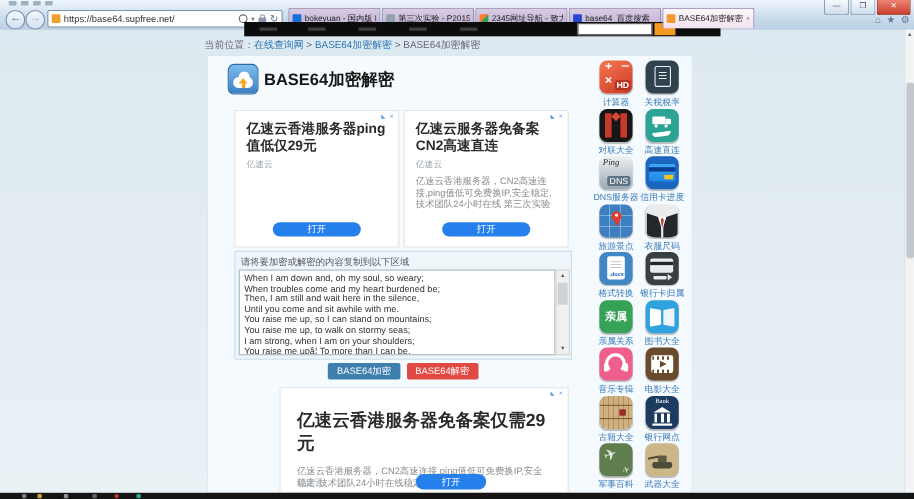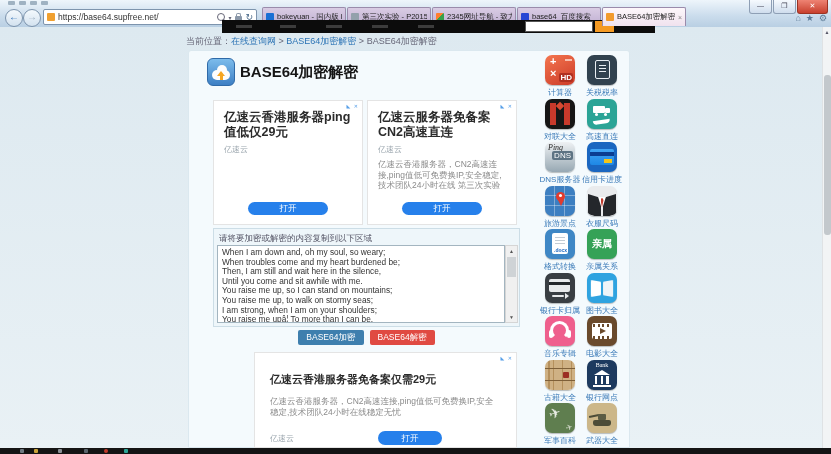--- a/index.html
+++ b/index.html
@@ -84,21 +84,21 @@
   .enc-sb{position:absolute;left:291px;top:16px;width:13px;height:78px;background:#f0f0f0;border:1px solid #d5d5d5;box-sizing:border-box;}
   .enc-sb .a{position:absolute;left:0;width:11px;height:10px;font-size:5px;color:#555;text-align:center;line-height:10px;}
   .enc-sb .a.up{top:0;} .enc-sb .a.dn{bottom:0;}
   .enc-sb .sbthumb{position:absolute;left:1px;top:11px;width:9px;height:20px;background:#cfd3d6;}
   .encbtns{position:absolute;left:24px;top:279px;width:307px;display:flex;justify-content:center;gap:6px;}
   .btn{height:15px;padding:0 8px;font-size:8.5px;color:#fff;line-height:15px;border-radius:2px;}
   .btn.enc{background:#3e7fae;}.btn.dec{background:#e04a42;}
 
   
   .bigad{position:absolute;left:65px;top:301px;width:263px;height:96px;background:#fff;border:1px solid #e4e4e4;box-sizing:border-box;}
-  .bigad .adtitle2{margin:19px 15px 9px;font-size:11px;font-weight:bold;color:#2b2b2b;}
+  .bigad .adtitle2{margin:19px 15px 9px;font-size:16px;font-weight:bold;color:#2b2b2b;}
   .bigad .adbody2{margin:7px 15px 0;font-size:8.5px;color:#8b8b8b;line-height:11px;}
   .bigad .byrow{position:absolute;bottom:3px;left:15px;font-size:8px;color:#9aa5ad;}
   .bigad .adbtn2{position:absolute;bottom:2px;left:123px;width:64px;height:14px;border-radius:7px;
     background:#2680eb;color:#fff;font-size:8.5px;text-align:center;line-height:14px;}
 
   
   .sidebar{position:absolute;left:540px;top:28px;display:grid;grid-template-columns:40px 40px;column-gap:2px;grid-auto-rows:43.5px;}
   .app{display:flex;flex-direction:column;align-items:center;width:40px;}
   .app-icon{width:30px;height:30px;border-radius:7px;position:relative;overflow:hidden;box-shadow:0 1px 1px rgba(0,0,0,.25);flex:none;}
   .app-label{margin-top:2px;font-size:8px;color:#3a7ab8;white-space:nowrap;}
@@ -116,21 +116,21 @@
   .ic-couplet::before{left:5px;}.ic-couplet::after{right:5px;}
   .ic-couplet .knot{position:absolute;left:12px;top:4px;width:6px;height:6px;background:#d84a32;transform:rotate(45deg);}
   .ic-express{background:#2ba496;}
   .ic-express .tb{position:absolute;left:6px;top:7px;width:12px;height:7px;background:#fff;border-radius:1px;}
   .ic-express .tc{position:absolute;left:18px;top:9px;width:5px;height:5px;background:#fff;border-radius:1px;}
   .ic-express .w1{position:absolute;left:8px;top:14px;width:3px;height:3px;background:#fff;border-radius:50%;}
   .ic-express .w2{position:absolute;left:17px;top:14px;width:3px;height:3px;background:#fff;border-radius:50%;}
   .ic-express::after{content:"";position:absolute;left:6px;top:21px;width:17px;height:4px;background:#fff;border-radius:0 0 4px 4px;transform:rotate(-8deg);}
   .ic-dns{background:linear-gradient(#eef1f3,#97a8b3);}
   .ic-dns .ping{position:absolute;left:3px;top:1px;font-size:8px;font-style:italic;color:#2a2a2a;font-family:"Liberation Serif",serif;}
-  .ic-dns .dns{position:absolute;right:2px;bottom:12px;font-size:8px;color:#fff;background:#5d7383;padding:0 2px;border-radius:2px;}
+  .ic-dns .dns{position:absolute;right:2px;bottom:3px;font-size:8px;color:#fff;background:#5d7383;padding:0 2px;border-radius:2px;}
   .ic-credit{background:#1a66c0;}
   .ic-credit .card{position:absolute;left:3px;top:7px;width:24px;height:16px;background:linear-gradient(#42a5f5,#1e88e5);border-radius:2px;}
   .ic-credit .cstripe{position:absolute;left:3px;top:10px;width:24px;height:4px;background:#0b3d91;}
   .ic-credit .visa{position:absolute;right:5px;bottom:9px;width:8px;height:4px;background:#f5c518;}
   .ic-travel{background:#3d7fc1;}
   .ic-travel::before{content:"";position:absolute;inset:0;background:
     linear-gradient(90deg,transparent 0 9px,rgba(255,255,255,.35) 9px 10px,transparent 10px 19px,rgba(255,255,255,.35) 19px 20px,transparent 20px),
     linear-gradient(transparent 0 9px,rgba(255,255,255,.35) 9px 10px,transparent 10px 19px,rgba(255,255,255,.35) 19px 20px,transparent 20px);}
   .ic-travel .pin{position:absolute;left:11px;top:6px;width:9px;height:9px;background:#e23b2e;border-radius:50%;}
   .ic-travel .pin::after{content:"";position:absolute;left:3px;top:2.5px;width:3px;height:3px;background:#fff;border-radius:50%;}
@@ -395,34 +395,34 @@
       <div class="app">
         <div class="app-icon ic-format">
           <span class="doc"></span>
             <span class="dlines"></span>
           <span class="docx">.docx</span>
         </div>
         <div class="app-label">格式转换</div>
       </div>
 
       <div class="app">
-        <div class="app-icon ic-kin">
-          <span class="k">亲属</span>
-        </div>
-        <div class="app-label">亲属关系</div>
-      </div>
-
-      <div class="app">
         <div class="app-icon ic-bankcard">
           <span class="bc"></span>
             <span class="bcs"></span>
           <span class="bar"></span>
             <span class="arr"></span>
         </div>
         <div class="app-label">银行卡归属</div>
+      </div>
+
+      <div class="app">
+        <div class="app-icon ic-kin">
+          <span class="k">亲属</span>
+        </div>
+        <div class="app-label">亲属关系</div>
       </div>
 
       <div class="app">
         <div class="app-icon ic-books"></div>
         <div class="app-label">图书大全</div>
       </div>
 
       <div class="app">
         <div class="app-icon ic-music">
           <span class="band"></span>

